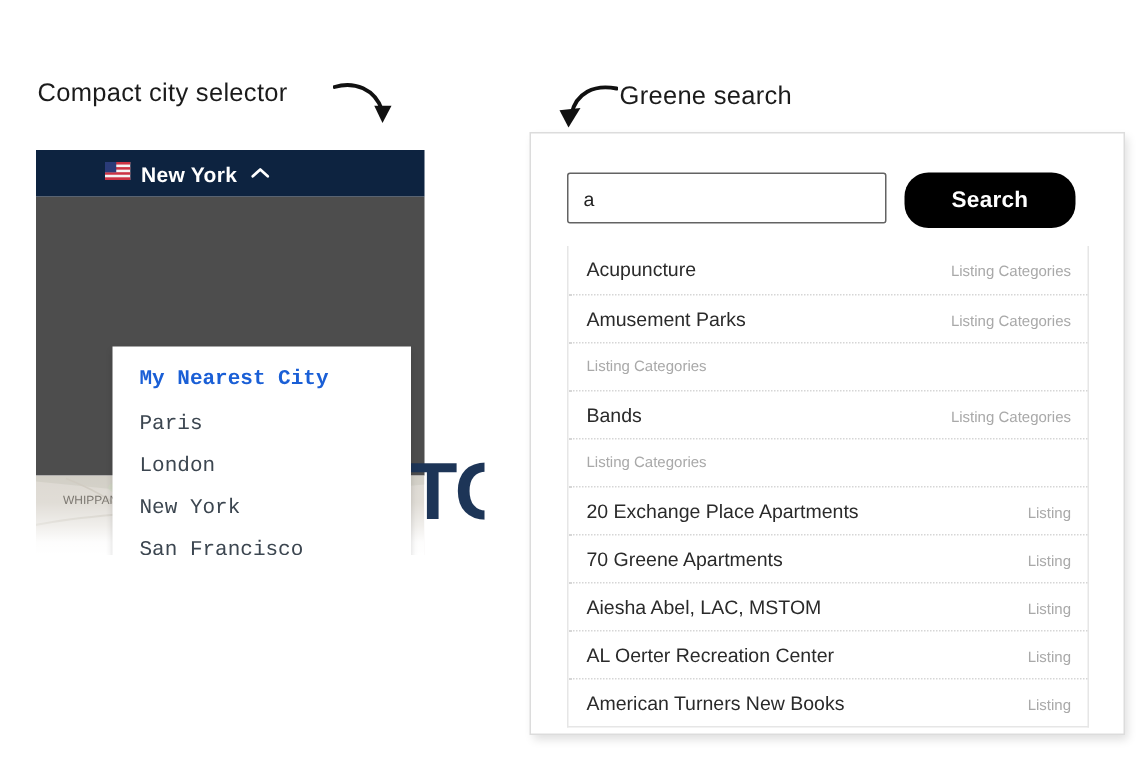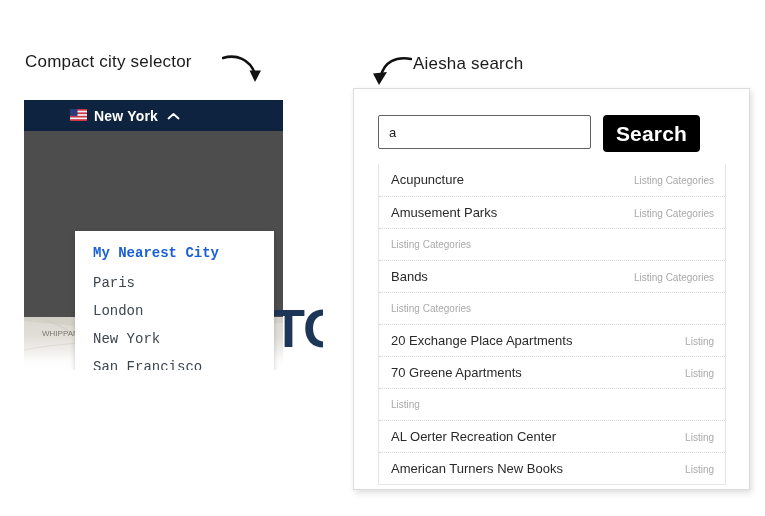--- a/index.html
+++ b/index.html
@@ -137,27 +137,27 @@
     border-radius: 2px;
     padding: 0 10px;
     font-family: "Liberation Sans", sans-serif;
     font-size: 13px;
     color: #222222;
     background: #ffffff;
     outline: none;
   }
   #search-button {
     margin-left: 12px;
-    width: 97px; height: 37px;
+    width: 114px; height: 37px;
     border: none;
-    border-radius: 4px;
+    border-radius: 16px;
     background: #000000;
     color: #ffffff;
     font-family: "Liberation Sans", sans-serif;
-    font-size: 21px;
+    font-size: 15px;
     font-weight: bold;
     letter-spacing: .2px;
     cursor: pointer;
   }
 
   #results-list {
     position: absolute;
     left: 24px; top: 75px;
     width: 348px;
     border-left: 1px solid #e6e6e6;
@@ -191,21 +191,21 @@
 </head>
 <body>
 
 <div class="annotation" id="anno-left">Compact city selector</div>
 
 <svg class="arrow-svg" id="arrow-left-svg" width="44" height="36" viewBox="0 0 44 36">
   <path d="M1 6 C14 2, 28 7, 33 22" stroke="#111" stroke-width="2.6" fill="none" stroke-linecap="round"></path>
   <path d="M33 30 L27.5 18.5 L39 18.5 Z" fill="#111"></path>
 </svg>
 
-<div class="annotation" id="anno-right">Aiesha search</div>
+<div class="annotation" id="anno-right">Greene search</div>
 
 <svg class="arrow-svg" id="arrow-right-svg" width="42" height="34" viewBox="0 0 42 34">
   <path d="M41 3 C26 0, 14 6, 11 20" stroke="#111" stroke-width="2.6" fill="none" stroke-linecap="round"></path>
   <path d="M9 29 L3 17.5 L17 16 Z" fill="#111"></path>
 </svg>
 
 <div id="city-widget">
 
   <div id="city-page-bg">
     <div id="hero-text">TO</div>
@@ -297,20 +297,21 @@
     </div>
     <div class="result-row">
       <span class="result-title">20 Exchange Place Apartments</span>
       <span class="result-meta">Listing</span>
     </div>
     <div class="result-row">
       <span class="result-title">70 Greene Apartments</span>
       <span class="result-meta">Listing</span>
     </div>
     <div class="result-row">
+      <span class="result-title">Aiesha Abel, LAC, MSTOM</span>
       <span class="result-meta">Listing</span>
     </div>
     <div class="result-row">
       <span class="result-title">AL Oerter Recreation Center</span>
       <span class="result-meta">Listing</span>
     </div>
     <div class="result-row">
       <span class="result-title">American Turners New Books</span>
       <span class="result-meta">Listing</span>
     </div>

